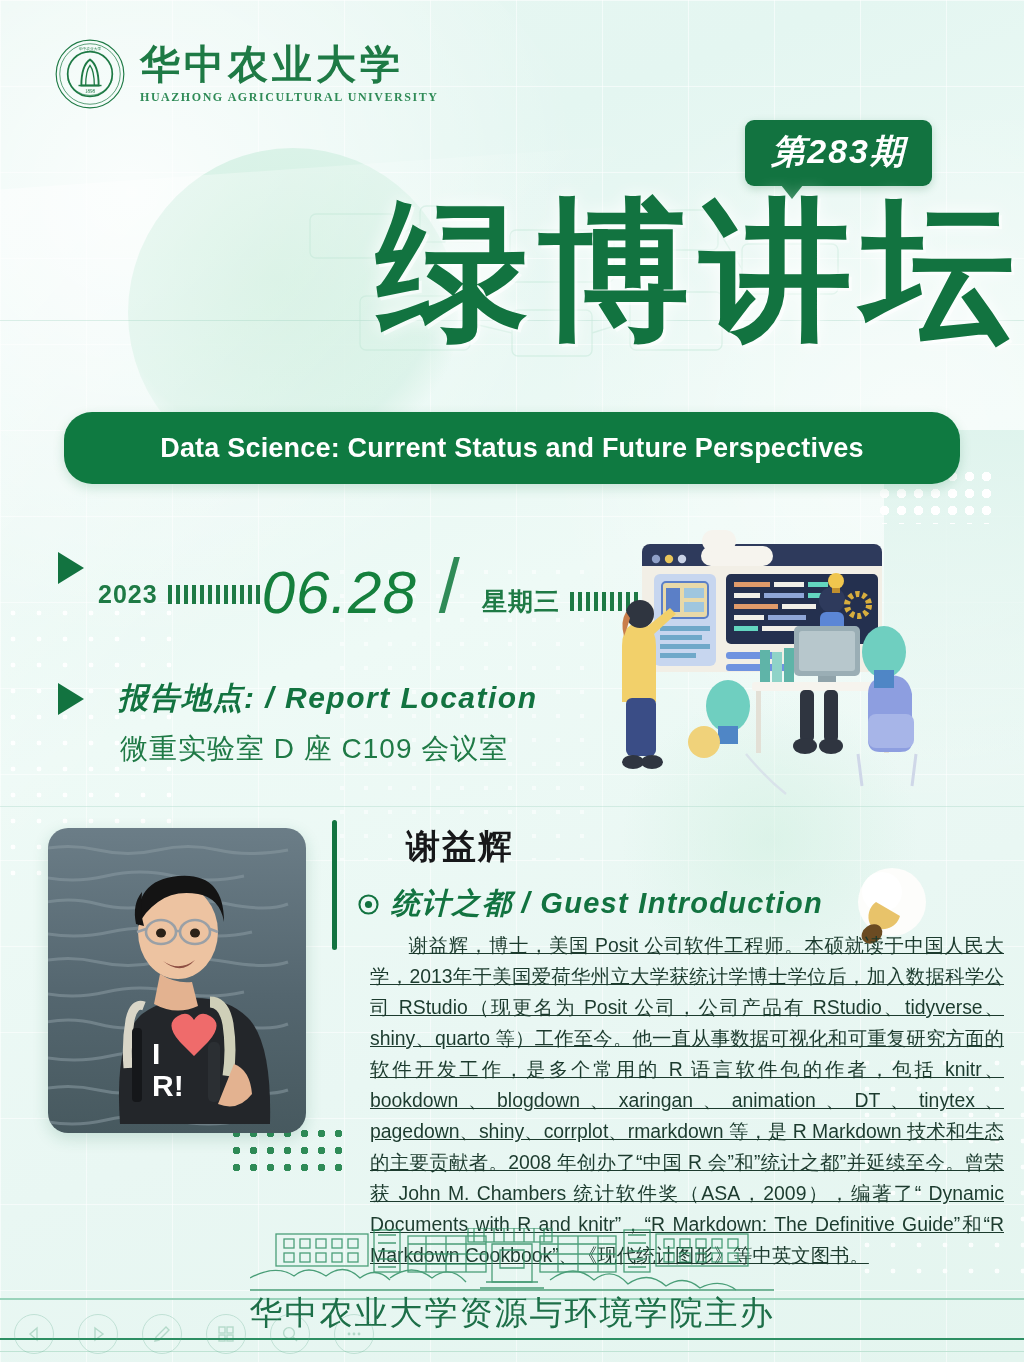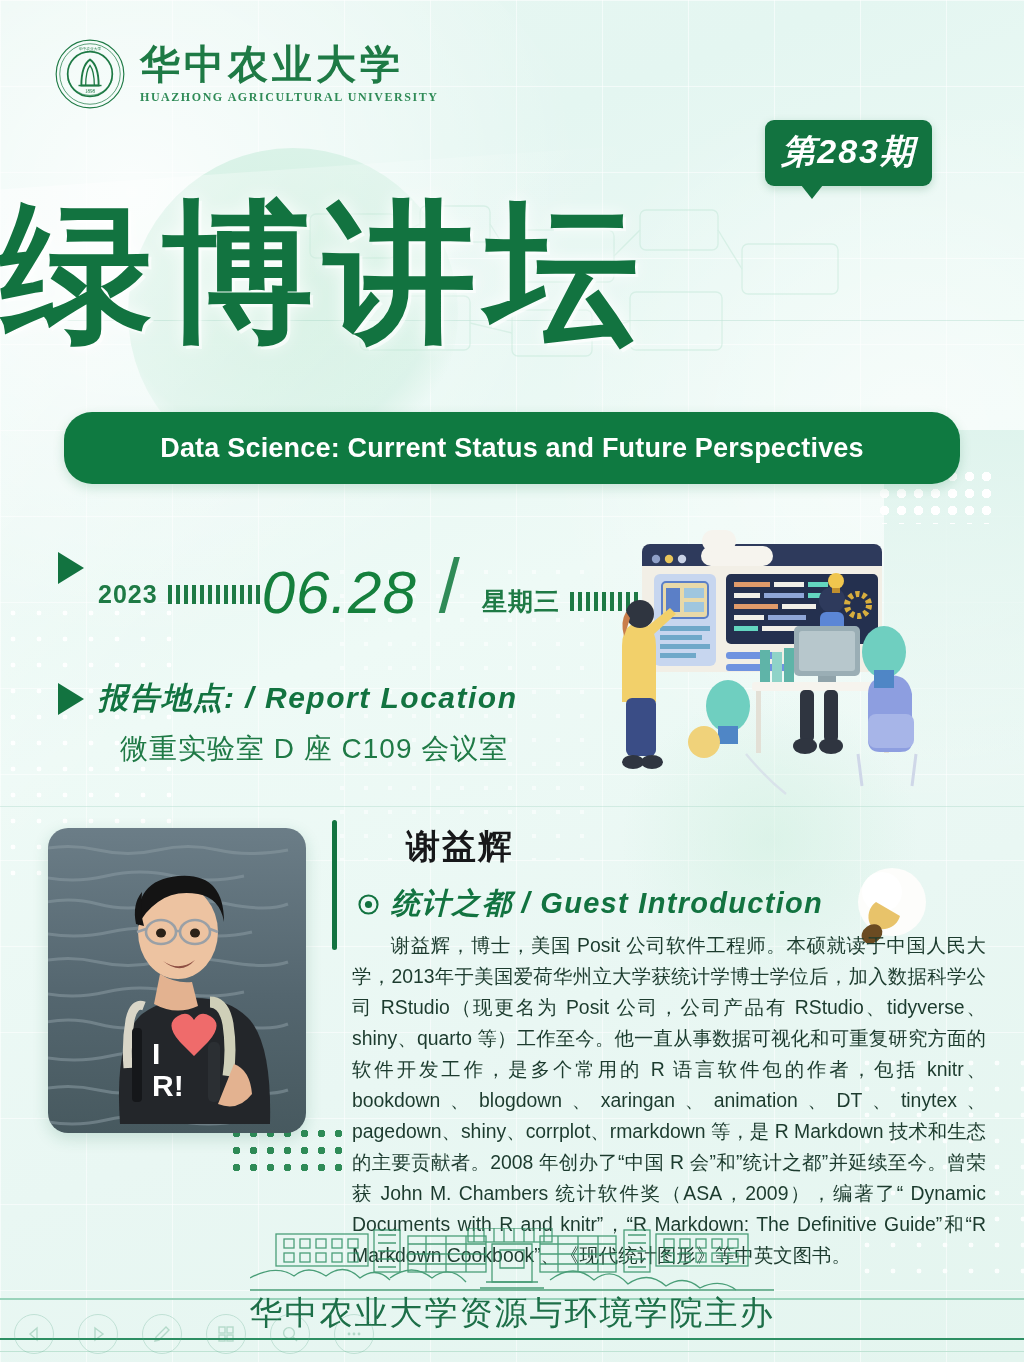--- a/index.html
+++ b/index.html
@@ -101,35 +101,35 @@
   .uni-name-en {
     font-family:"Liberation Serif","DejaVu Serif",serif;
     font-size:12px; font-weight:700; color:#2f8b57; letter-spacing:1.55px;
     margin-top:4px;
   }
 
   
   .issue-badge {
     position:absolute; right:92px; top:120px;
     background:#127340; color:#ffffff;
-    padding:9px 16px 11px; border-radius:9px;
+    padding:9px 26px 11px; border-radius:9px;
     font-size:34px; font-weight:700; font-style:italic; letter-spacing:2px;
     box-shadow:0 3px 9px rgba(18,115,64,.22);
     margin-left:40px;
   }
   .issue-badge::after {
     content:""; position:absolute; left:36px; bottom:-13px;
     border-left:11px solid transparent; border-right:11px solid transparent;
     border-top:14px solid #127340;
   }
 
   
   .main-title {
-    position:absolute; left:0; right:0; top:196px; text-align:left;
-    font-family:Liberation Sans, sans-serif;
+    position:absolute; left:0; right:0; top:196px; text-align:right;
+    font-family:Liberation Serif, serif;
     font-size:152px; font-weight:700; color:#127340;
     letter-spacing:10px; line-height:1;
     text-shadow: 0 0 18px rgba(255,255,255,.95), 3px 3px 0 rgba(255,255,255,.6);
   }
 
   
   .subtitle-bar {
     position:absolute; left:64px; top:412px; width:896px; height:72px;
     background:#0f7a41; border-radius:28px;
     display:flex; align-items:center; justify-content:center;
@@ -155,21 +155,21 @@
   .barcode {
     display:inline-block; width:94px; height:19px;
     background-image: repeating-linear-gradient(to right, #1e7a45 0 4px, transparent 4px 8px);
   }
   .dt-big { font-size:60px; font-weight:400; color:#15803d; letter-spacing:1px; line-height:1.06;font-style:italic; }
   .dt-big-cn { font-size:44px; font-weight:400; color:#15803d; letter-spacing:2px; line-height:1.12; }
   .dt-slash {
     font-size:76px; color:#2f8b57; font-weight:300; margin:0 22px 4px; line-height:.9;
   }
 
-  .place-row { position:absolute; left:58px; top:678px; display:flex; align-items:center; }
+  .place-row { position:absolute; left:58px; top:678px; display:flex; align-items:center;gap:20px; }
   .place-head {
     margin-left:14px; font-size:30px; font-weight:700; font-style:italic;
     color:#127340; letter-spacing:1.5px;
   }
   .place-value {
     position:absolute; left:120px; top:730px;
     font-size:28px; color:#1f7a46; letter-spacing:1px;
   }
 
   
@@ -192,24 +192,25 @@
   .bullet-icon { width:21px; height:21px; flex:0 0 auto; }
   .label-text {
     font-size:29px; font-weight:700; font-style:italic; color:#127340; letter-spacing:1.3px;
   }
   .speaker-name {
     margin-left:74px; margin-top:6px;
     font-size:34px; font-weight:700; color:#17181a; letter-spacing:2px;
   }
   .intro-label-row { margin-top:14px; }
   .intro-body {
-    margin-left:20px; margin-top:6px; width:634px;
+    margin-left:38px; margin-top:6px; width:634px;
     font-size:19.4px; line-height:1.6; color:#1c3b2e;
     text-align:justify; text-justify:inter-ideograph;
     text-indent:2em;
+    text-decoration:underline;
   }
 
   
   .campus-art { position:absolute; left:250px; bottom:66px; width:524px; height:68px; opacity:.85; }
   .footer-rule-a { position:absolute; left:0; right:0; bottom:62px; height:1.6px; background:#9ad3bb; }
   .footer-rule-b { position:absolute; left:0; right:0; bottom:22px; height:2.4px; background:#2d8f63; }
   .footer-rule-c { position:absolute; left:0; right:0; bottom:10px; height:1px; background:#bfe3d4; }
   .footer-text {
     position:absolute; left:0; right:0; bottom:26px; text-align:center;
     font-size:33px; color:#1d6f48; letter-spacing:2px; font-weight:500;

